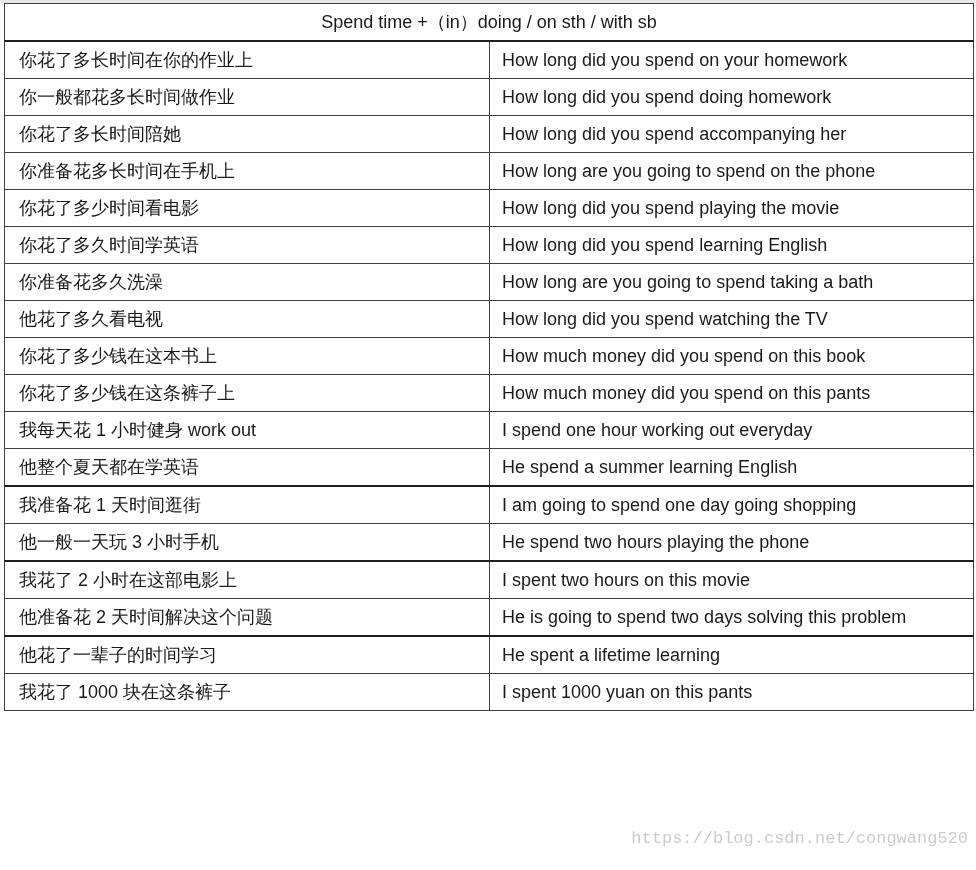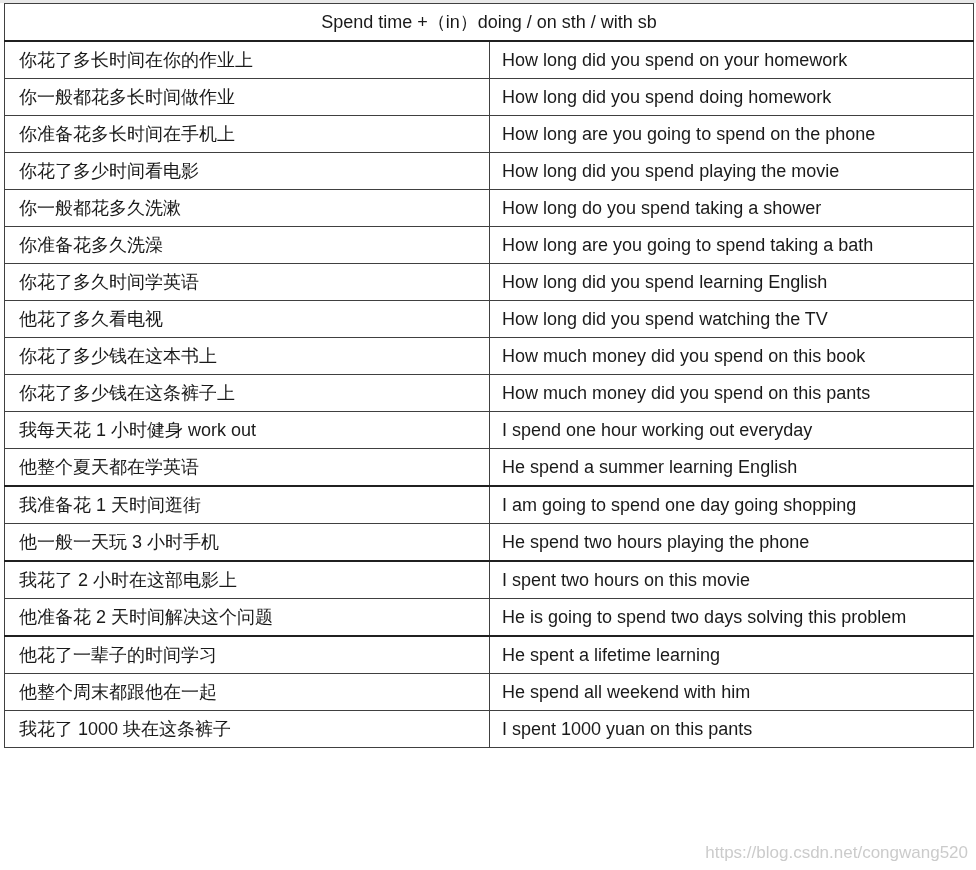--- a/index.html
+++ b/index.html
@@ -26,22 +26,22 @@
       padding: 0;
       height: 36px;
       border-bottom: 2.5px solid #202020;
     }
     col.c1 { width: 485px; }
     col.c2 { width: 484px; }
     tr.thick-top td { border-top: 2.5px solid #202020; }
     .watermark {
       position: absolute;
       right: 8px;
-      bottom: 7px;
-      font-family: Liberation Sans, sans-serif;
+      bottom: 22px;
+      font-family: Liberation Mono, monospace;
       font-size: 17px;
       color: rgba(160,160,160,0.55);
       pointer-events: none;
     }
   </style>
 </head>
 <body>
 
 <div class="top-strip"></div>
 
@@ -59,38 +59,38 @@
     <tbody id="rows">
       <tr>
           <td>你花了多长时间在你的作业上</td>
           <td class="en">How long did you spend on your homework</td>
         </tr>
       <tr>
           <td>你一般都花多长时间做作业</td>
           <td class="en">How long did you spend doing homework</td>
         </tr>
       <tr>
+          <td>你花了多长时间陪她</td>
+          <td class="en">How long did you spend accompanying her</td>
+        </tr>
+      <tr>
           <td>你准备花多长时间在手机上</td>
           <td class="en">How long are you going to spend on the phone</td>
         </tr>
       <tr>
           <td>你花了多少时间看电影</td>
           <td class="en">How long did you spend playing the movie</td>
         </tr>
       <tr>
-          <td>你一般都花多久洗漱</td>
-          <td class="en">How long do you spend taking a shower</td>
+          <td>你花了多久时间学英语</td>
+          <td class="en">How long did you spend learning English</td>
         </tr>
       <tr>
           <td>你准备花多久洗澡</td>
           <td class="en">How long are you going to spend taking a bath</td>
-        </tr>
-      <tr>
-          <td>你花了多久时间学英语</td>
-          <td class="en">How long did you spend learning English</td>
         </tr>
       <tr>
           <td>他花了多久看电视</td>
           <td class="en">How long did you spend watching the TV</td>
         </tr>
       <tr>
           <td>你花了多少钱在这本书上</td>
           <td class="en">How much money did you spend on this book</td>
         </tr>
       <tr>
@@ -119,24 +119,20 @@
         </tr>
       <tr>
           <td>他准备花 2 天时间解决这个问题</td>
           <td class="en">He is going to spend two days solving this problem</td>
         </tr>
       <tr class="thick-top">
           <td>他花了一辈子的时间学习</td>
           <td class="en">He spent a lifetime learning</td>
         </tr>
       <tr>
-          <td>他整个周末都跟他在一起</td>
-          <td class="en">He spend all weekend with him</td>
-        </tr>
-      <tr>
           <td>我花了 1000 块在这条裤子</td>
           <td class="en">I spent 1000 yuan on this pants</td>
         </tr>
     </tbody>
   </table>
 </div>
 
 <div class="watermark">https://blog.csdn.net/congwang520</div>
 
 </body></html>

